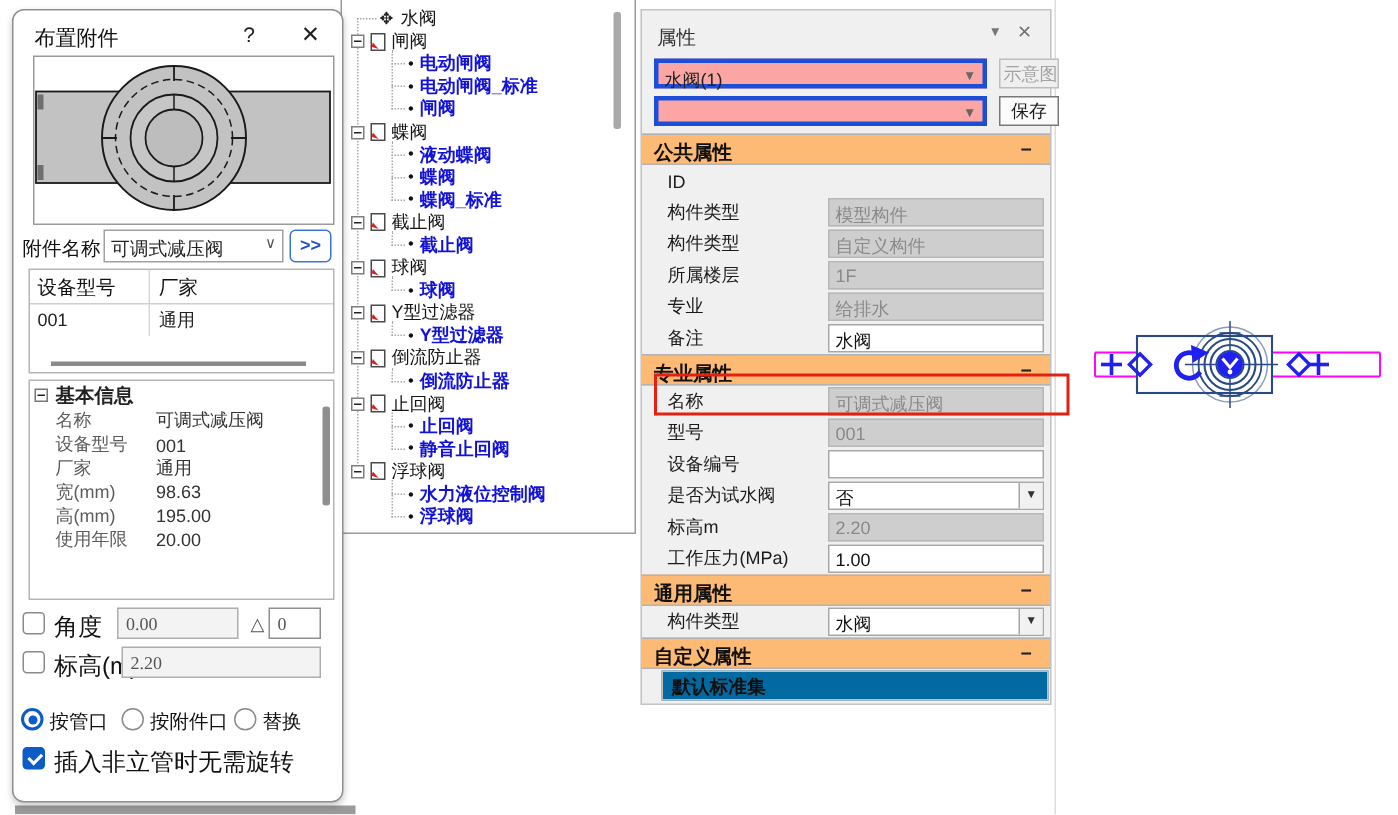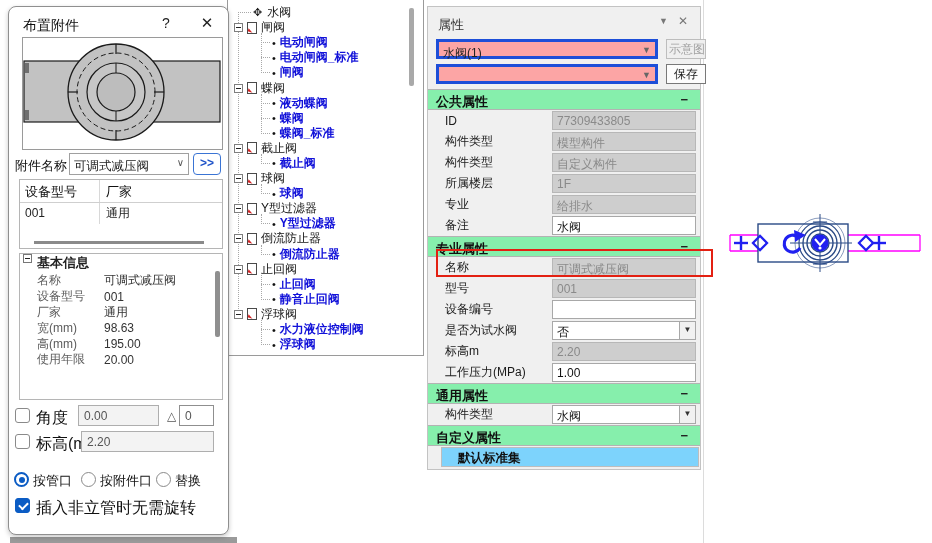--- a/index.html
+++ b/index.html
@@ -28,36 +28,36 @@
   .dev-table { position:absolute; left:10px; top:172px; width:204px; height:70px; border:1px solid #b5b5b5; background:#fff; }
   .dt-head { display:flex; height:23px; border-bottom:1px solid #cfcfcf; }
   .dt-head .c1, .dt-row .c1 { width:80px; padding-left:5px; border-right:1px solid #d8d8d8; }
   .dt-head .c2, .dt-row .c2 { flex:1; padding-left:6px; }
   .dt-head span { font-size:13px; color:#111; line-height:23px; display:block; }
   .dt-row { display:flex; height:21px; }
   .dt-row span { font-size:12px; color:#222; line-height:21px; display:block; }
   .hthumb { position:absolute; left:14px; bottom:4px; width:170px; height:3px; background:#8a8a8a; }
 
   .info-box { position:absolute; left:10px; top:246px; width:204px; height:147px; border:1px solid #b5b5b5; background:#fff; overflow:hidden; }
-  .info-head { height:19px; display:flex; gap:5px; padding-left:3px; }
+  .info-head { height:19px; display:flex; align-items:center; gap:5px; padding-left:3px; }
   .minibox { width:9px; height:9px; border:1px solid #777; position:relative; background:#fff; flex:none; }
   .minibox::after { content:""; position:absolute; left:1px; top:3px; width:5px; border-top:1px solid #222; }
   .info-title { font-size:13px; font-weight:bold; color:#222; }
   .info-row { display:flex; height:15.8px; align-items:center; }
   .info-row .il { width:84px; padding-left:17px; font-size:12px; color:#5c5c5c; white-space:nowrap; }
   .info-row .iv { flex:1; font-size:12px; color:#333; white-space:nowrap; }
   .vthumb { position:absolute; right:2px; top:17px; width:5px; height:66px; background:#8f8f8f; border-radius:2px; }
 
   .opt-row { position:absolute; left:0; width:221px; height:22px; }
   .cbx { position:absolute; width:15px; height:15px; border:1px solid #8a8a8a; border-radius:3px; background:#fff; top:3px; left:6px; }
   .cbx.on { background:#0b5cc4; border-color:#0b5cc4; }
   .cbx.on::after { content:""; position:absolute; left:3px; top:3px; width:7px; height:4px;
                    border-left:2px solid #fff; border-bottom:2px solid #fff; transform:rotate(-45deg); }
   .opt-lbl { position:absolute; top:3px; font-size:16px; color:#111; }
-  .tinput { position:absolute; height:21px; border:1px solid #aeaeae; background:#f3f3f3; color:#555; font-size:12px; padding:3px 0 0 5px; }
+  .tinput { position:absolute; height:21px; border:1px solid #aeaeae; background:#f3f3f3; color:#555; font-size:12px; padding:3px 0 0 5px;font-family:Liberation Serif, serif; }
   .tinput.white { background:#fff; border-color:#8f8f8f; }
   .delta { position:absolute; font-size:12px; color:#555; top:4px; }
 
   .radio { position:absolute; top:2px; width:15px; height:15px; border:1px solid #8a8a8a; border-radius:50%; background:#fff; }
   .radio.on { border:2px solid #0b5cc4; }
   .radio.on::after { content:""; position:absolute; left:2.5px; top:2.5px; width:6px; height:6px; border-radius:50%; background:#0b5cc4; }
   .rlabel { position:absolute; top:2px; font-size:13px; color:#111; }
 
   
   .edge-strip { position:absolute; left:222px; top:148px; width:6px; height:46px; z-index:1; }
@@ -93,35 +93,35 @@
   .p-caret { position:absolute; right:32px; top:9px; font-size:9px; color:#777; }
   .p-close { position:absolute; right:12px; top:7px; font-size:12px; color:#777; }
   .p-comborow { position:absolute; left:8px; height:20px; }
   .p-combo { position:absolute; left:0; top:0; width:222px; height:20px; background:#fca5a5; border:3px solid #1d4ed8; }
   .p-combo .val { position:absolute; left:4px; top:3px; font-size:12px; color:#222; }
   .p-combo .chev { position:absolute; right:4px; top:3px; font-size:9px; color:#666; }
   .p-btn { position:absolute; left:230px; top:0; width:40px; height:20px; font-size:12px; text-align:center; line-height:18px; }
   .p-btn.disabled { color:#a2a2a2; border:1px solid #bdbdbd; background:#efefef;text-align:right; }
   .p-btn.normal { color:#1a1a1a; border:1px solid #787878; background:#fcfcfc; }
   .p-sections { position:absolute; left:0; top:82px; width:272px; }
-  .sec-head { height:21px; background:#86efac; border-top:1px solid #b3b3b3; border-bottom:1px solid #b3b3b3;
+  .sec-head { height:21px; background:#fdba74; border-top:1px solid #b3b3b3; border-bottom:1px solid #b3b3b3;
               position:relative; }
   .sec-head .st { position:absolute; left:8px; top:3px; font-size:13px; font-weight:bold; color:#111; }
   .sec-head .sm { position:absolute; right:12px; top:2px; font-size:13px; font-weight:bold; color:#222; }
   .prow { height:21px; display:flex; align-items:center; }
   .plabel { width:124px; padding-left:17px; font-size:12px; color:#1a1a1a; white-space:nowrap; flex:none; }
   .pval { flex:1; height:19px; margin-right:4px; border:1px solid #a8a8a8; font-size:12px; padding:2px 0 0 4px;
           position:relative; white-space:nowrap; }
   .pval.disabled { background:#cecece; color:#8a8a8a; border-color:#b7b7b7; }
   .pval.editable { background:#fff; color:#111; }
   .pval.dropdown { background:#fff; color:#111; padding-right:18px; }
   .dbtn { position:absolute; right:0; top:0; width:16px; height:17px; border-left:1px solid #a8a8a8; background:#f1f1f1;
           font-size:8px; color:#333; text-align:center; line-height:16px; }
-  .subhead { height:20px; margin:1px 1px 0 13px; background:#7dd3fc; border:1px solid #bdbdbd;
-             font-size:12.5px; font-weight:bold; color:#111; padding:2px 0 0 16px; }
+  .subhead { height:20px; margin:1px 1px 0 13px; background:#0369a1; border:1px solid #bdbdbd;
+             font-size:12.5px; font-weight:bold; color:#111; padding:2px 0 0 6px; }
 
   .annotation { position:absolute; left:436px; top:249px; width:277px; height:28px; border:2px solid #e32012;
                 z-index:50; pointer-events:none; }
 
   
   .vsep { position:absolute; left:703px; top:0; width:1px; height:543px; background:#dcdcdc; }
   .cad { position:absolute; left:712px; top:210px; z-index:3; }
 </style>
 </head>
 <body>
@@ -398,21 +398,20 @@
       <div class="p-btn normal">保存</div>
     </div>
 
     <div class="p-sections" id="p-sections">
         <div class="sec-head">
           <span class="st">公共属性</span>
           <span class="sm">−</span>
         </div>
         <div class="prow">
           <span class="plabel">ID</span>
-          <div class="pval disabled">77309433805</div>
         </div>
         <div class="prow">
           <span class="plabel">构件类型</span>
           <div class="pval disabled">模型构件</div>
         </div>
         <div class="prow">
           <span class="plabel">构件类型</span>
           <div class="pval disabled">自定义构件</div>
         </div>
         <div class="prow">

